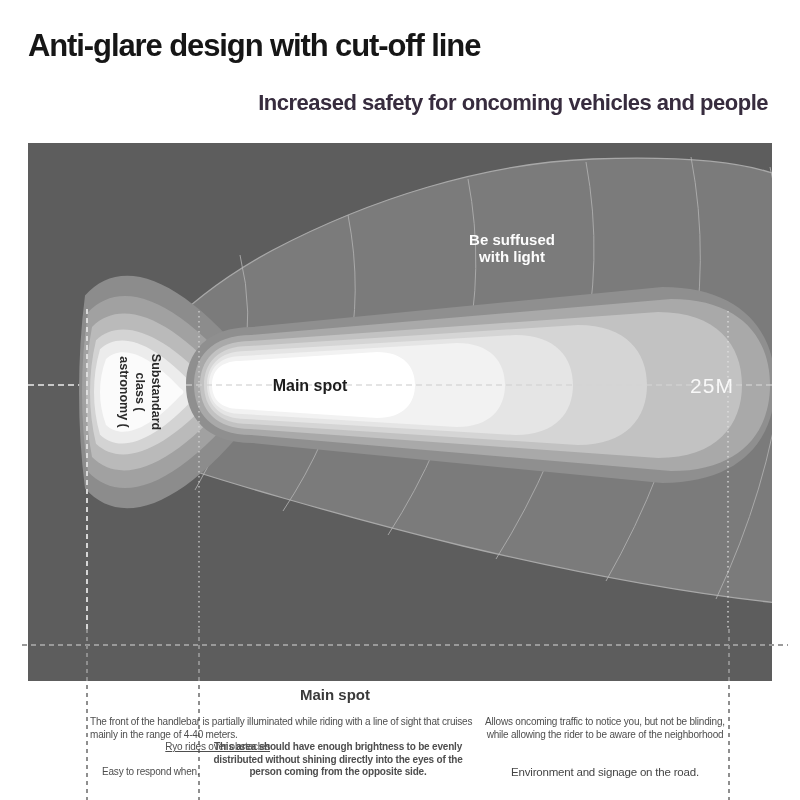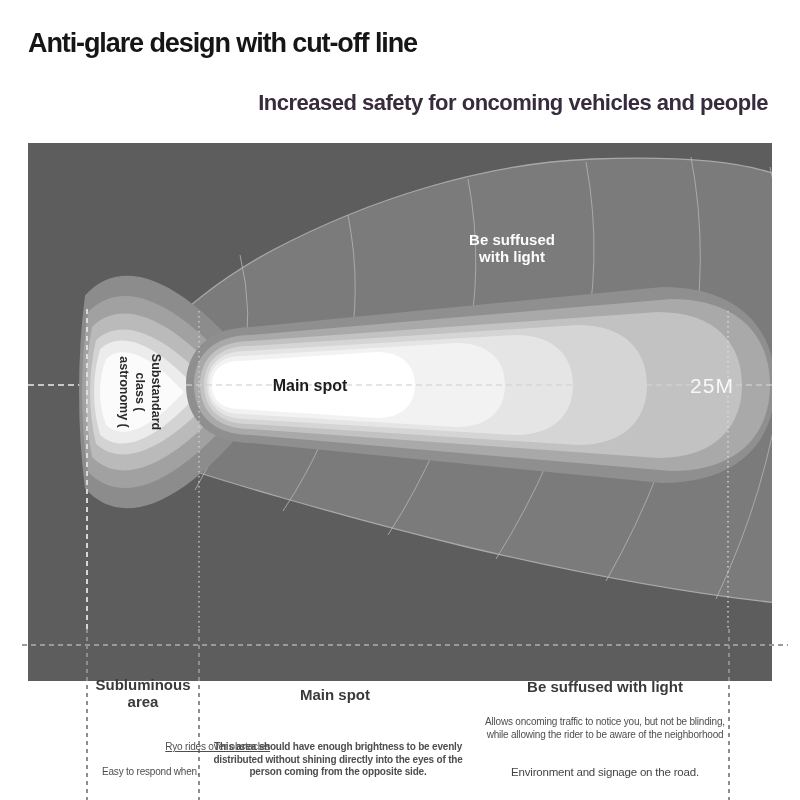--- a/index.html
+++ b/index.html
@@ -1,20 +1,20 @@
 <!DOCTYPE html>
 <html><head>
 <meta charset="utf-8">
 <style>
   html,body{margin:0;padding:0;background:#ffffff;}
   body{font-family:"Liberation Sans","DejaVu Sans",sans-serif;}
   .page{position:relative;width:800px;height:800px;background:#ffffff;overflow:hidden;}
 
   .title{position:absolute;left:28px;top:28px;width:740px;
-         font-size:27px;font-weight:700;letter-spacing:-1.1px;color:#161616;}
+         font-size:31px;font-weight:700;letter-spacing:-1.1px;color:#161616;}
   .subtitle{position:absolute;left:28px;top:90px;width:740px;
          font-size:22px;font-weight:700;letter-spacing:-0.5px;color:#372c3e;text-align:right;}
 
   .diagram{position:absolute;left:28px;top:143px;width:744px;height:538px;background:#5d5d5d;}
   .diagram svg{display:block;}
 
   .legend-hline{position:absolute;left:22px;top:644px;width:766px;height:2px;
     background:repeating-linear-gradient(90deg,#9a9a9a 0 5px,transparent 5px 9px);}
   .legend-vline{position:absolute;top:629px;width:2px;height:171px;
     background:repeating-linear-gradient(180deg,#8f8f8f 0 4px,transparent 4px 8px);}
@@ -167,24 +167,23 @@
         <text class="svgtext" x="0" y="16" dy="0.35em" text-anchor="middle" font-size="12.5" font-weight="700" fill="#2a2a2a">astronomy (</text>
       </g>
     </svg>
   </div>
 
   <div class="legend-hline"></div>
   <div class="legend-vline vl1"></div>
   <div class="legend-vline vl2"></div>
   <div class="legend-vline vl3"></div>
 
-  <div class="leg-head h1">Subluminous area</div>
+  <div class="leg-body b1">The front of the handlebar is partially illuminated while riding with a line of sight that cruises mainly in the range of 4-40 meters.</div>
   <div class="leg-body b1n1">Ryo rides over obstacles</div>
   <div class="leg-body b1n2">Easy to respond when.</div>
 
   <div class="leg-head h2">Main spot</div>
   <div class="leg-body b2">This area should have enough brightness to be evenly distributed without shining directly into the eyes of the person coming from the opposite side.</div>
 
-  <div class="leg-head h3">Be suffused with light</div>
   <div class="leg-body b3">Allows oncoming traffic to notice you, but not be blinding, while allowing the rider to be aware of the neighborhood</div>
   <div class="leg-body b3n">Environment and signage on the road.</div>
 
 </div>
 
 </body></html>

